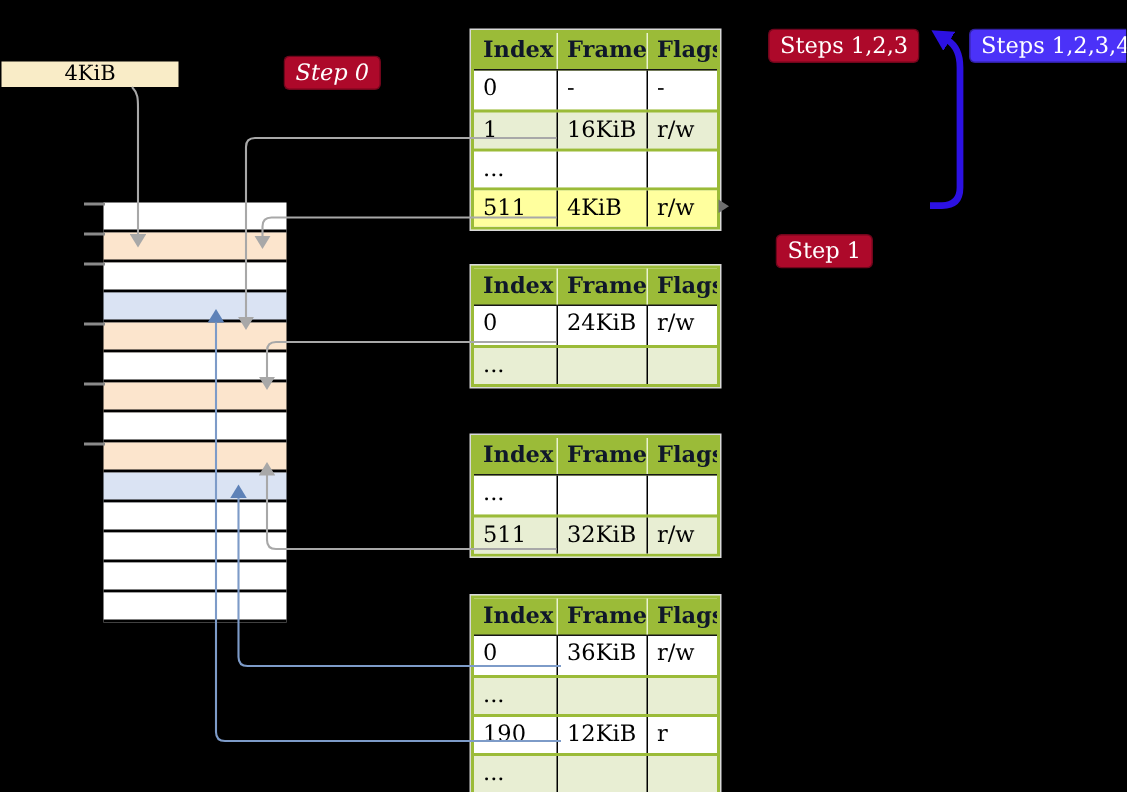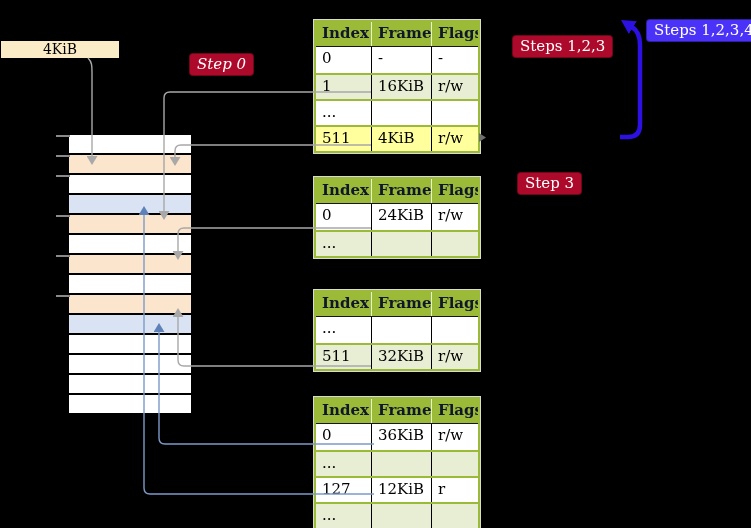--- a/index.html
+++ b/index.html
@@ -28,21 +28,21 @@
   .prow .pc + .pc{border-left:1px solid #000;}
   .prow.phead .pc{color:#0f172a;font-weight:bold;line-height:22px;}
   .prow.phead .pc + .pc{border-left:1px solid #e9f2cf;}
   .prow.shaded{background:#e8eed3;}
   .pc.hl{background:#ffff9e;}
 
   
   .badge{position:absolute;height:16px;padding:2px 7px 3px 7px;border-radius:4px;
          color:#fff;font-size:15px;line-height:16px;white-space:nowrap;
          border:1px solid rgba(0,0,0,0.35);}
-  .badge.red{background:#ad092a;margin-top:16px;}
+  .badge.red{background:#ad092a;}
   .badge.blue{background:#4b32f8;}
 
   svg.overlay{position:absolute;left:0;top:0;pointer-events:none;}
 </style>
 </head>
 <body>
 
 <div class="stage">
 
   <div class="memstack">
@@ -138,35 +138,35 @@
       <div class="pc">0</div>
       <div class="pc">36KiB</div>
       <div class="pc">r/w</div>
     </div>
     <div class="prow shaded">
       <div class="pc">...</div>
       <div class="pc"></div>
       <div class="pc"></div>
     </div>
     <div class="prow">
-      <div class="pc">127</div>
+      <div class="pc">190</div>
       <div class="pc">12KiB</div>
       <div class="pc">r</div>
     </div>
     <div class="prow shaded">
       <div class="pc">...</div>
       <div class="pc"></div>
       <div class="pc"></div>
     </div>
   </div>
 
   <div class="badge red" style="left:189px;top:37px;font-style:italic;">Step 0</div>
   <div class="badge red" style="left:512px;top:19px;">Steps 1,2,3</div>
   <div class="badge blue" style="left:646px;top:19px;">Steps 1,2,3,4</div>
-  <div class="badge red" style="left:517px;top:156px;">Step 3</div>
+  <div class="badge red" style="left:517px;top:156px;">Step 1</div>
 
   <svg class="overlay" width="751" height="528" viewBox="0 0 751 528">
     <defs>
       <marker id="mGray" markerUnits="userSpaceOnUse" markerWidth="10" markerHeight="11" refX="1" refY="5.5" orient="auto">
         <path d="M0,0 L9,5.5 L0,11 Z" fill="#a8a8a8"></path>
       </marker>
       <marker id="mBlue" markerUnits="userSpaceOnUse" markerWidth="10" markerHeight="11" refX="1" refY="5.5" orient="auto">
         <path d="M0,0 L9,5.5 L0,11 Z" fill="#5e82b8"></path>
       </marker>
       <marker id="mBigBlue" markerUnits="userSpaceOnUse" markerWidth="16" markerHeight="15" refX="1" refY="7.5" orient="auto">

